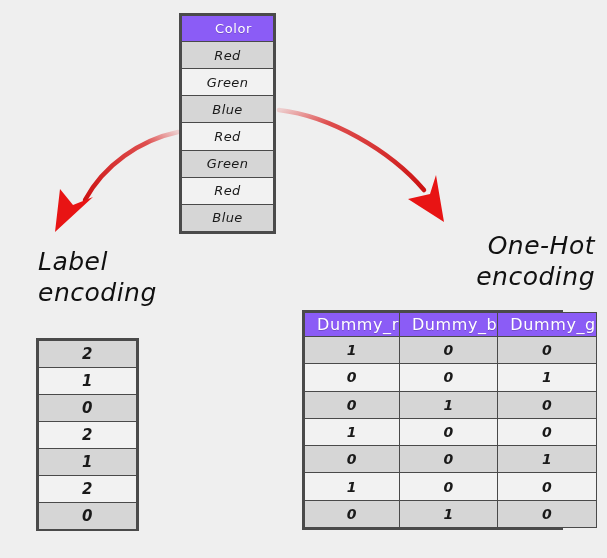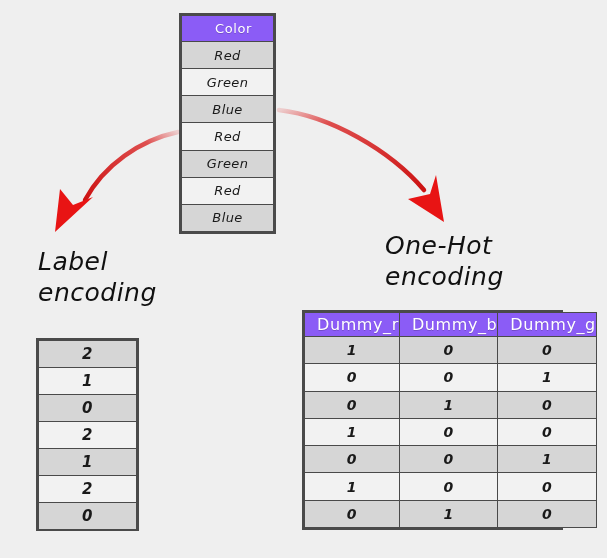--- a/index.html
+++ b/index.html
@@ -113,21 +113,21 @@
   }
   #label-caption {
     left: 38px;
     top: 246px;
     width: 190px;
   }
   #onehot-caption {
     left: 385px;
     top: 230px;
     width: 210px;
-    text-align: left;
+    text-align: right;
     font-style: italic;
   }
 
   .arrow-layer {
     position: absolute;
     inset: 0;
     pointer-events: none;
   }
 </style>
 </head>

